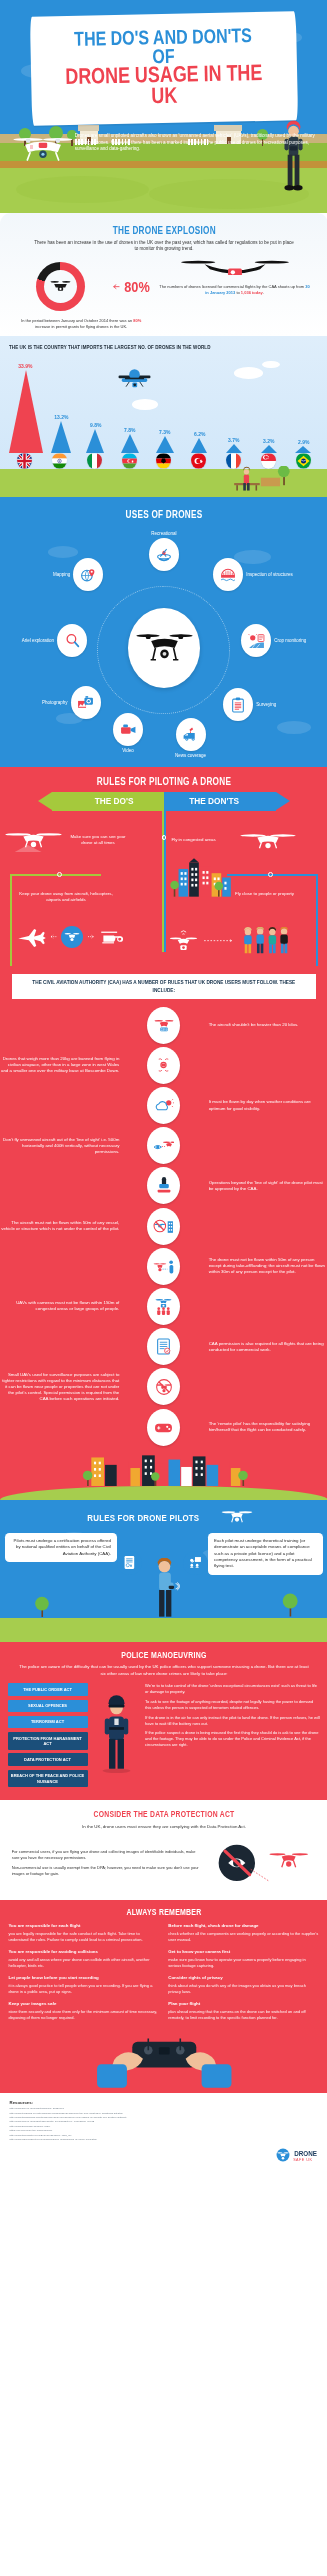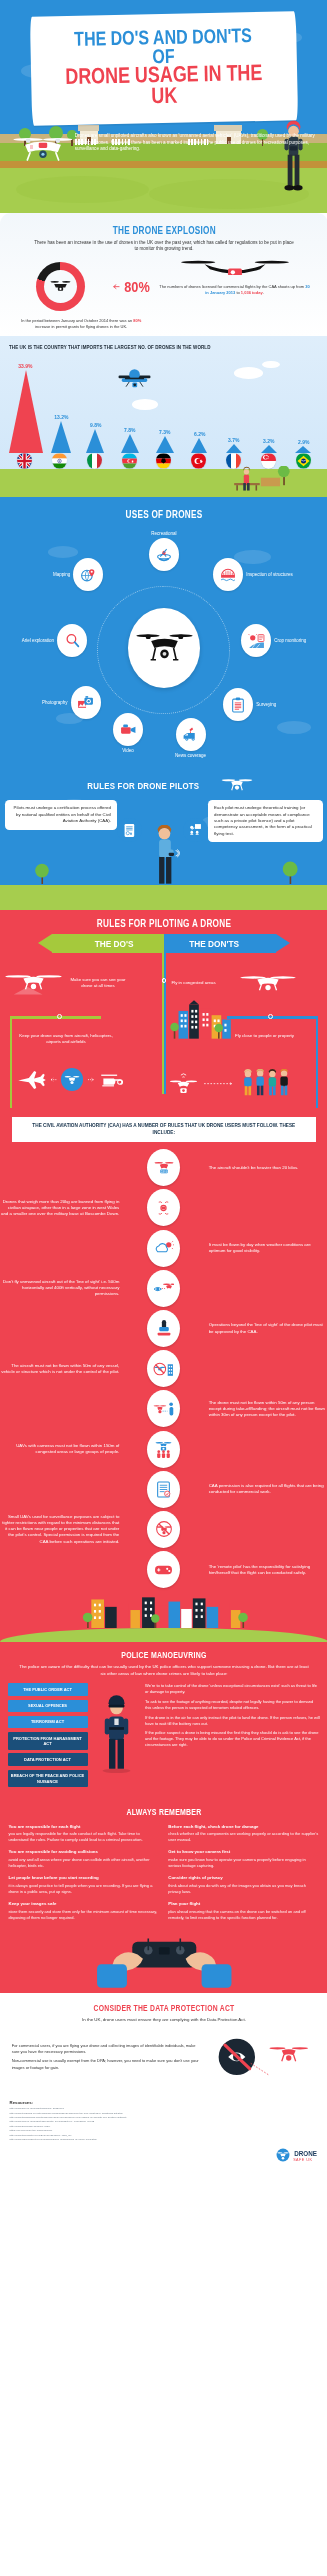--- a/index.html
+++ b/index.html
@@ -654,88 +654,20 @@
               <path d="M5 16 h6 v-4z" fill="#fff"></path>
               <circle cx="9" cy="23" r="2.6" fill="#2b8fd8"></circle>
               <circle cx="21" cy="23" r="2.6" fill="#2b8fd8"></circle>
               <circle cx="9" cy="23" r="1" fill="#fff"></circle>
               <circle cx="21" cy="23" r="1" fill="#fff"></circle>
             </svg>
         </div>
         <div class="lbl" style="margin-top:2.1px;width:31px;">News coverage</div>
       </div>
     </div>
-  </section>
-
-  <section class="sec pilots">
-    <div class="cloud" style="width:30px;height:11.7px;left:59px;top:32px;"></div>
-    <div class="cloud" style="width:37px;height:14px;left:202px;top:48px;"></div>
-    <div style="display:flex;align-items:center;justify-content:center;gap:8.5px;">
-      <h2 class="sec-title">RULES FOR DRONE PILOTS</h2>
-      <svg width="32" height="19" viewBox="0 0 60 36">
-        <ellipse cx="14" cy="8" rx="13" ry="1.8" fill="#fff"></ellipse>
-        <ellipse cx="46" cy="8" rx="13" ry="1.8" fill="#fff"></ellipse>
-        <path d="M19 11 q11 -4 22 0 l-3 7 q-8 -3 -16 0z" fill="#fff"></path>
-        <circle cx="30" cy="22" r="4" fill="#fff"></circle>
-        <path d="M23 17 l-3 10 M37 17 l3 10" stroke="#fff" stroke-width="2"></path>
-      </svg>
-    </div>
-
-    <div class="bubbles">
-      <div class="wbub l">Pilots must undergo a certification process offered by national qualified entities on behalf of the Civil Aviation Authority (CAA).</div>
-      <div class="circ-ic">
-        <svg width="12.8" height="15" viewBox="0 0 24 28">
-            <rect x="3" y="2" width="18" height="24" rx="2" fill="#fff"></rect>
-            <path d="M6 7 h12 M6 10 h12 M6 13 h12" stroke="#2b8fd8" stroke-width="1.4"></path>
-            <circle cx="9" cy="19" r="3" fill="none" stroke="#2b8fd8" stroke-width="1.2"></circle>
-            <path d="M15 17 l2 4 -2 1 -2 -1z" fill="#2b8fd8"></path>
-          </svg>
-      </div>
-      <div style="flex:1;"></div>
-      <div class="circ-ic">
-        <svg width="14" height="14" viewBox="0 0 26 26">
-            <rect x="13" y="2" width="11" height="9" fill="#fff"></rect>
-            <circle cx="7" cy="8" r="3" fill="#fff"></circle>
-            <path d="M7 12 l5 -3" stroke="#fff" stroke-width="1.6"></path>
-            <path d="M4 22 a3 3 0 0 1 6 0z" fill="#fff"></path>
-            <circle cx="7" cy="17" r="2.4" fill="#fff"></circle>
-            <path d="M14 22 a3 3 0 0 1 6 0z" fill="#fff"></path>
-            <circle cx="17" cy="17" r="2.4" fill="#fff"></circle>
-          </svg>
-      </div>
-      <div class="wbub r">Each pilot must undergo theoretical training (or demonstrate an acceptable means of compliance such as a private pilot licence) and a pilot competency assessment, in the form of a practical flying test.</div>
-    </div>
-
-    <div style="position:relative;height:46px;">
-      <div style="position:absolute;left:50%;margin-left:-12.8px;top:-17px;">
-        <svg width="29" height="64" viewBox="0 0 54 120">
-          <circle cx="25" cy="16" r="11" fill="#f0c09a"></circle>
-          <path d="M14 14 a11.5 11.5 0 0 1 22 0 l2 -6 a14 14 0 0 0 -26 0z" fill="#b5651d"></path>
-          <rect x="15" y="27" width="22" height="34" rx="6" fill="#5eaee0"></rect>
-          <rect x="15" y="60" width="10" height="50" fill="#1b2733"></rect>
-          <rect x="28" y="60" width="10" height="50" fill="#1b2733"></rect>
-          <rect x="28" y="46" width="14" height="8" rx="3" fill="#5eaee0"></rect>
-          <rect x="33" y="52" width="10" height="6" rx="2" fill="#1b2733"></rect>
-          <path d="M46 48 a5 5 0 0 1 0 10 M49 46 a8 8 0 0 1 0 14" stroke="#fff" stroke-width="1.6" fill="none"></path>
-        </svg>
-      </div>
-      <div style="position:absolute;left:32px;bottom:2.1px;">
-        <svg width="21" height="23.4" viewBox="0 0 40 44">
-            <rect x="18" y="24" width="3" height="20" fill="#6b4226"></rect>
-            <circle cx="19" cy="18" r="13" fill="#6bbb45"></circle>
-          </svg>
-      </div>
-      <div style="position:absolute;right:25.6px;bottom:2.1px;">
-        <svg width="23.4" height="24.5" viewBox="0 0 44 46">
-            <rect x="20" y="24" width="3" height="22" fill="#6b4226"></rect>
-            <circle cx="21" cy="17" r="14" fill="#6bbb45"></circle>
-          </svg>
-      </div>
-    </div>
-    <div class="grass-b"></div>
   </section>
 
   <section class="sec piloting">
     <h2 class="sec-title">RULES FOR PILOTING A DRONE</h2>
 
     <div class="arrows">
       <div class="arrow left">
           <span>THE DO'S</span>
         </div>
       <div class="arrow right">
@@ -1151,20 +1083,88 @@
           </g>
         <g>
             <rect x="290" y="56" width="3" height="14" fill="#6b4226"></rect>
             <circle cx="291" cy="52" r="8" fill="#6bbb45"></circle>
           </g>
       </svg>
     </div>
     <div style="height:14px;background:#a6cd4e;border-radius:50% 50% 0 0 / 14px 14px 0 0;"></div>
   </section>
 
+  <section class="sec pilots">
+    <div class="cloud" style="width:30px;height:11.7px;left:59px;top:32px;"></div>
+    <div class="cloud" style="width:37px;height:14px;left:202px;top:48px;"></div>
+    <div style="display:flex;align-items:center;justify-content:center;gap:8.5px;">
+      <h2 class="sec-title">RULES FOR DRONE PILOTS</h2>
+      <svg width="32" height="19" viewBox="0 0 60 36">
+        <ellipse cx="14" cy="8" rx="13" ry="1.8" fill="#fff"></ellipse>
+        <ellipse cx="46" cy="8" rx="13" ry="1.8" fill="#fff"></ellipse>
+        <path d="M19 11 q11 -4 22 0 l-3 7 q-8 -3 -16 0z" fill="#fff"></path>
+        <circle cx="30" cy="22" r="4" fill="#fff"></circle>
+        <path d="M23 17 l-3 10 M37 17 l3 10" stroke="#fff" stroke-width="2"></path>
+      </svg>
+    </div>
+
+    <div class="bubbles">
+      <div class="wbub l">Pilots must undergo a certification process offered by national qualified entities on behalf of the Civil Aviation Authority (CAA).</div>
+      <div class="circ-ic">
+        <svg width="12.8" height="15" viewBox="0 0 24 28">
+            <rect x="3" y="2" width="18" height="24" rx="2" fill="#fff"></rect>
+            <path d="M6 7 h12 M6 10 h12 M6 13 h12" stroke="#2b8fd8" stroke-width="1.4"></path>
+            <circle cx="9" cy="19" r="3" fill="none" stroke="#2b8fd8" stroke-width="1.2"></circle>
+            <path d="M15 17 l2 4 -2 1 -2 -1z" fill="#2b8fd8"></path>
+          </svg>
+      </div>
+      <div style="flex:1;"></div>
+      <div class="circ-ic">
+        <svg width="14" height="14" viewBox="0 0 26 26">
+            <rect x="13" y="2" width="11" height="9" fill="#fff"></rect>
+            <circle cx="7" cy="8" r="3" fill="#fff"></circle>
+            <path d="M7 12 l5 -3" stroke="#fff" stroke-width="1.6"></path>
+            <path d="M4 22 a3 3 0 0 1 6 0z" fill="#fff"></path>
+            <circle cx="7" cy="17" r="2.4" fill="#fff"></circle>
+            <path d="M14 22 a3 3 0 0 1 6 0z" fill="#fff"></path>
+            <circle cx="17" cy="17" r="2.4" fill="#fff"></circle>
+          </svg>
+      </div>
+      <div class="wbub r">Each pilot must undergo theoretical training (or demonstrate an acceptable means of compliance such as a private pilot licence) and a pilot competency assessment, in the form of a practical flying test.</div>
+    </div>
+
+    <div style="position:relative;height:46px;">
+      <div style="position:absolute;left:50%;margin-left:-12.8px;top:-17px;">
+        <svg width="29" height="64" viewBox="0 0 54 120">
+          <circle cx="25" cy="16" r="11" fill="#f0c09a"></circle>
+          <path d="M14 14 a11.5 11.5 0 0 1 22 0 l2 -6 a14 14 0 0 0 -26 0z" fill="#b5651d"></path>
+          <rect x="15" y="27" width="22" height="34" rx="6" fill="#5eaee0"></rect>
+          <rect x="15" y="60" width="10" height="50" fill="#1b2733"></rect>
+          <rect x="28" y="60" width="10" height="50" fill="#1b2733"></rect>
+          <rect x="28" y="46" width="14" height="8" rx="3" fill="#5eaee0"></rect>
+          <rect x="33" y="52" width="10" height="6" rx="2" fill="#1b2733"></rect>
+          <path d="M46 48 a5 5 0 0 1 0 10 M49 46 a8 8 0 0 1 0 14" stroke="#fff" stroke-width="1.6" fill="none"></path>
+        </svg>
+      </div>
+      <div style="position:absolute;left:32px;bottom:2.1px;">
+        <svg width="21" height="23.4" viewBox="0 0 40 44">
+            <rect x="18" y="24" width="3" height="20" fill="#6b4226"></rect>
+            <circle cx="19" cy="18" r="13" fill="#6bbb45"></circle>
+          </svg>
+      </div>
+      <div style="position:absolute;right:25.6px;bottom:2.1px;">
+        <svg width="23.4" height="24.5" viewBox="0 0 44 46">
+            <rect x="20" y="24" width="3" height="22" fill="#6b4226"></rect>
+            <circle cx="21" cy="17" r="14" fill="#6bbb45"></circle>
+          </svg>
+      </div>
+    </div>
+    <div class="grass-b"></div>
+  </section>
+
   <section class="sec police">
     <h2 class="sec-title">POLICE MANOEUVRING</h2>
     <div class="sub">The police are aware of the difficulty that can be usually used by the UK police officers who support someone misusing a drone. But there are at least six other areas of law where drone crimes are likely to take place:</div>
 
     <div class="police-body">
       <div class="acts" id="actsList">
           <div class="act">THE PUBLIC ORDER ACT</div>
           <div class="act">SEXUAL OFFENCES</div>
           <div class="act">TERRORISM ACT</div>
           <div class="act alt">PROTECTION FROM HARASSMENT ACT</div>
@@ -1185,77 +1185,20 @@
           <rect x="26" y="64" width="28" height="5" fill="#0d1a29"></rect>
           <rect x="36" y="48" width="8" height="12" fill="#fff" opacity=".85"></rect>
         </svg>
       </div>
       <div class="police-notes" id="policeNotes">
           <p>We're to to take control of the drone 'unless exceptional circumstances exist' such as threat to life or damage to property.</p>
           <p>To ask to see the footage of anything recorded, despite not legally having the power to demand this unless the person is suspected of terrorism related offences.</p>
           <p>If the drone is in the air he can only instruct the pilot to land the drone. If the person refuses, he will have to wait till the battery runs out.</p>
           <p>If the police suspect a drone is being misused the first thing they should do is ask to see the drone and the footage. They may be able to do so under the Police and Criminal Evidence Act, if the circumstances are right.</p>
         </div>
-    </div>
-  </section>
-
-  <section class="sec remember">
-    <h2 class="sec-title">ALWAYS REMEMBER</h2>
-    <div class="rem-grid">
-      <div class="rem-col" id="remLeft">
-          <div class="rem-item">
-            <h4>You are responsible for each flight</h4>
-            <p>you are legally responsible for the safe conduct of each flight. Take time to understand the rules. Failure to comply could lead to a criminal prosecution.</p>
-          </div>
-          <div class="rem-item">
-            <h4>You are responsible for avoiding collisions</h4>
-            <p>avoid any and all areas where your drone can collide with other aircraft, another helicopter, birds etc.</p>
-          </div>
-          <div class="rem-item">
-            <h4>Let people know before you start recording</h4>
-            <p>it is always good practice to tell people when you are recording. If you are flying a drone in a public area, put up signs.</p>
-          </div>
-          <div class="rem-item">
-            <h4>Keep your images safe</h4>
-            <p>store them securely and store them only for the minimum amount of time necessary, disposing of them no longer required.</p>
-          </div>
-        </div>
-      <div class="rem-col" id="remRight">
-          <div class="rem-item">
-            <h4>Before each flight, check drone for damage</h4>
-            <p>check whether all the components are working properly or according to the supplier's user manual.</p>
-          </div>
-          <div class="rem-item">
-            <h4>Get to know your camera first</h4>
-            <p>make sure you know how to operate your camera properly before engaging in serious footage capturing.</p>
-          </div>
-          <div class="rem-item">
-            <h4>Consider rights of privacy</h4>
-            <p>think about what you do with any of the images you obtain as you may breach privacy laws.</p>
-          </div>
-          <div class="rem-item">
-            <h4>Plan your flight</h4>
-            <p>plan ahead ensuring that the camera on the drone can be switched on and off remotely, to limit recording to the specific function planned for.</p>
-          </div>
-        </div>
-    </div>
-    <div class="hands">
-      <svg width="328" height="64" viewBox="0 0 615 120">
-        <rect x="248" y="24" width="120" height="48" rx="10" fill="#1b2733"></rect>
-        <circle cx="278" cy="40" r="8" fill="#445260"></circle>
-        <circle cx="338" cy="40" r="8" fill="#445260"></circle>
-        <path d="M278 40 v-22 M338 40 v-22" stroke="#1b2733" stroke-width="3"></path>
-        <rect x="298" y="34" width="20" height="14" rx="2" fill="#0f1a24"></rect>
-        <g fill="#f0c09a">
-          <path d="M214 58 q18 -22 44 -10 l10 8 q-6 18 -30 22 q-22 4 -28 -8z"></path>
-          <path d="M402 58 q-18 -22 -44 -10 l-10 8 q6 18 30 22 q22 4 28 -8z"></path>
-        </g>
-        <rect x="182" y="66" width="56" height="44" rx="8" fill="#2b8fd8"></rect>
-        <rect x="378" y="66" width="56" height="44" rx="8" fill="#2b8fd8"></rect>
-      </svg>
     </div>
   </section>
 
   <section class="sec dpa">
     <h2 class="sec-title">CONSIDER THE DATA PROTECTION ACT</h2>
     <div class="sub">In the UK, drone users must ensure they are complying with the Data Protection Act.</div>
     <div class="dpa-body">
       <div class="dpa-text" id="dpaText">
           <p>For commercial users, if you are flying your drone and collecting images of identifiable individuals, make sure you have the necessary permissions.</p>
           <p>Non-commercial use is usually exempt from the DPA; however, you need to make sure you don't use your images or footage for gain.</p>
@@ -1272,20 +1215,77 @@
             <path d="M24 14 q13 -5 26 0 l-4 9 q-9 -4 -18 0z" fill="#ef4350"></path>
             <circle cx="37" cy="28" r="5" fill="#ef4350"></circle>
             <path d="M28 22 l-4 12 M46 22 l4 12" stroke="#ef4350" stroke-width="2.4"></path>
           </g>
           <path d="M78 64 l34 22" stroke="#ef4350" stroke-width="1.4" stroke-dasharray="3 3"></path>
         </svg>
       </div>
     </div>
   </section>
 
+  <section class="sec remember">
+    <h2 class="sec-title">ALWAYS REMEMBER</h2>
+    <div class="rem-grid">
+      <div class="rem-col" id="remLeft">
+          <div class="rem-item">
+            <h4>You are responsible for each flight</h4>
+            <p>you are legally responsible for the safe conduct of each flight. Take time to understand the rules. Failure to comply could lead to a criminal prosecution.</p>
+          </div>
+          <div class="rem-item">
+            <h4>You are responsible for avoiding collisions</h4>
+            <p>avoid any and all areas where your drone can collide with other aircraft, another helicopter, birds etc.</p>
+          </div>
+          <div class="rem-item">
+            <h4>Let people know before you start recording</h4>
+            <p>it is always good practice to tell people when you are recording. If you are flying a drone in a public area, put up signs.</p>
+          </div>
+          <div class="rem-item">
+            <h4>Keep your images safe</h4>
+            <p>store them securely and store them only for the minimum amount of time necessary, disposing of them no longer required.</p>
+          </div>
+        </div>
+      <div class="rem-col" id="remRight">
+          <div class="rem-item">
+            <h4>Before each flight, check drone for damage</h4>
+            <p>check whether all the components are working properly or according to the supplier's user manual.</p>
+          </div>
+          <div class="rem-item">
+            <h4>Get to know your camera first</h4>
+            <p>make sure you know how to operate your camera properly before engaging in serious footage capturing.</p>
+          </div>
+          <div class="rem-item">
+            <h4>Consider rights of privacy</h4>
+            <p>think about what you do with any of the images you obtain as you may breach privacy laws.</p>
+          </div>
+          <div class="rem-item">
+            <h4>Plan your flight</h4>
+            <p>plan ahead ensuring that the camera on the drone can be switched on and off remotely, to limit recording to the specific function planned for.</p>
+          </div>
+        </div>
+    </div>
+    <div class="hands">
+      <svg width="328" height="64" viewBox="0 0 615 120">
+        <rect x="248" y="24" width="120" height="48" rx="10" fill="#1b2733"></rect>
+        <circle cx="278" cy="40" r="8" fill="#445260"></circle>
+        <circle cx="338" cy="40" r="8" fill="#445260"></circle>
+        <path d="M278 40 v-22 M338 40 v-22" stroke="#1b2733" stroke-width="3"></path>
+        <rect x="298" y="34" width="20" height="14" rx="2" fill="#0f1a24"></rect>
+        <g fill="#f0c09a">
+          <path d="M214 58 q18 -22 44 -10 l10 8 q-6 18 -30 22 q-22 4 -28 -8z"></path>
+          <path d="M402 58 q-18 -22 -44 -10 l-10 8 q6 18 30 22 q22 4 28 -8z"></path>
+        </g>
+        <rect x="182" y="66" width="56" height="44" rx="8" fill="#2b8fd8"></rect>
+        <rect x="378" y="66" width="56" height="44" rx="8" fill="#2b8fd8"></rect>
+      </svg>
+    </div>
+  </section>
+
   <footer class="sec footer">
     <h5>Resources:</h5>
     <div class="src" id="sources">
         <div>http://www.bbc.co.uk/news/technology-30387107</div>
         <div>http://www.telegraph.co.uk/technology/news/11254391/Drones-the-new-must-have-Christmas-gift.html</div>
         <div>http://www.theguardian.com/technology/2014/nov/20/drone-near-misses-uk-airports-civil-aviation-authority</div>
         <div>http://www.caa.co.uk/default.aspx?catid=1995&amp;pagetype=90&amp;pageid=16012</div>
         <div>http://www.dronesafe.uk/drone-code/</div>
         <div>https://ico.org.uk/for-the-public/drones/</div>
         <div>http://www.theregister.co.uk/2014/11/26/drone_laws_uk/</div>

